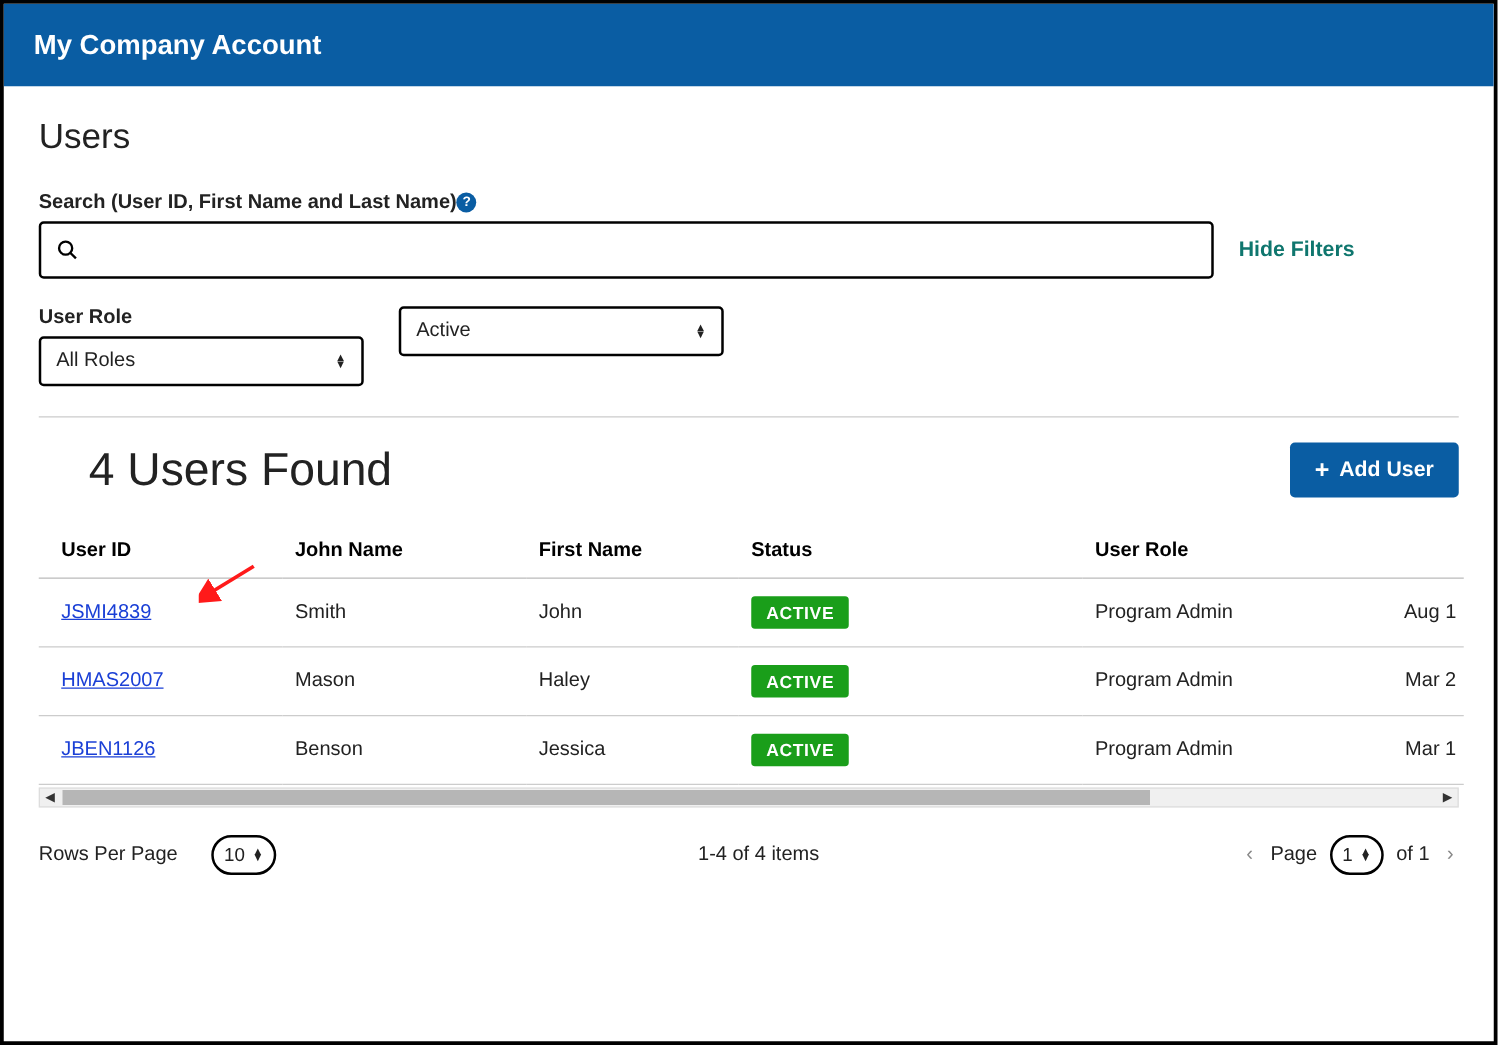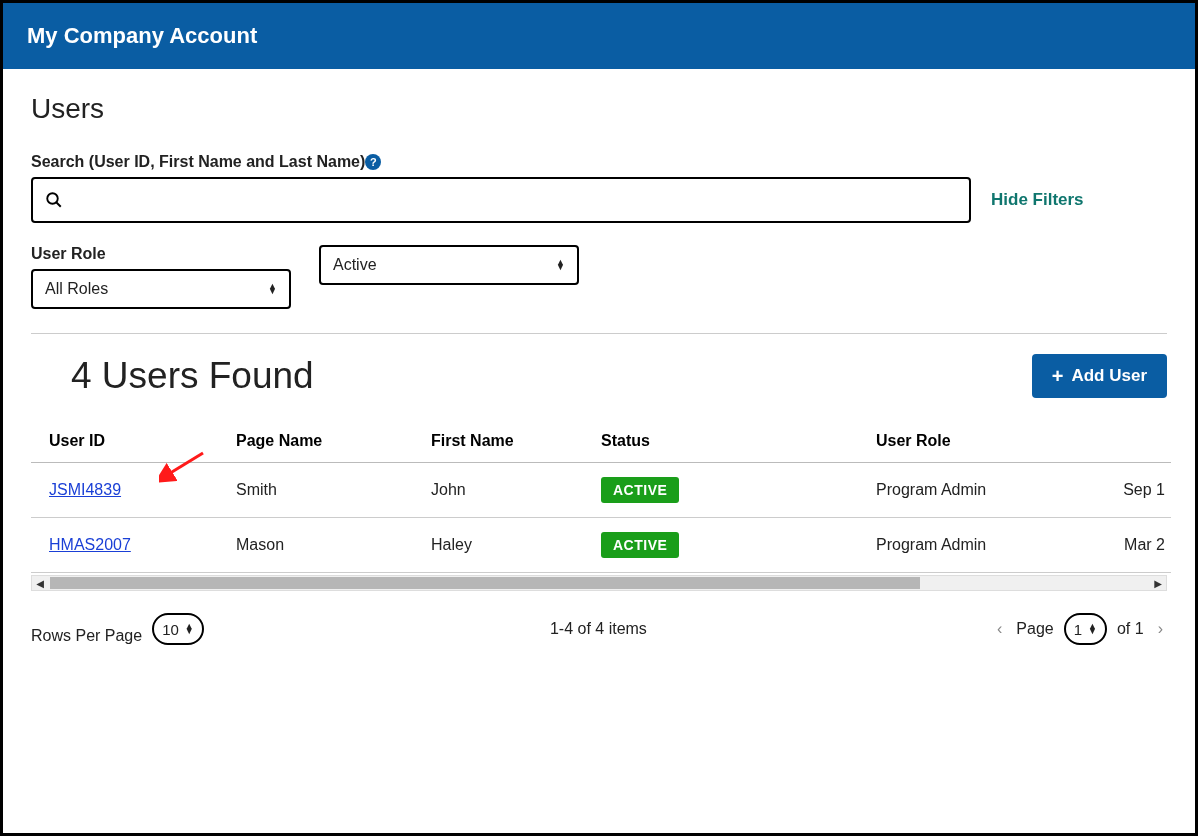--- a/index.html
+++ b/index.html
@@ -196,21 +196,21 @@
   }
   .scroll-arrow.left { left: 0; }
   .scroll-arrow.right { right: 0; }
   .footer-row {
     display: flex;
     align-items: center;
     justify-content: space-between;
     margin-top: 22px;
     font-size: 16px;
   }
-  .rows-per-page { display: flex; align-items: flex-end; gap: 10px; }
+  .rows-per-page { display: flex; align-items: center; gap: 27px; }
   .small-select {
     border: 2px solid #000;
     border-radius: 16px;
     height: 32px;
     padding: 0 8px;
     display: inline-flex;
     align-items: center;
     gap: 6px;
     font-size: 15px;
     cursor: pointer;
@@ -295,43 +295,51 @@
           <polygon points="0 0, 7 3.5, 0 7" fill="#ff1a1a"></polygon>
         </marker>
       </defs>
       <line x1="44" y1="4" x2="8" y2="26" stroke="#ff1a1a" stroke-width="3" marker-end="url(#ah)"></line>
     </svg>
 
     <table class="table">
       <thead>
         <tr>
           <th class="col-userid">User ID</th>
-          <th class="col-last">Page Name</th>
+          <th class="col-last">John Name</th>
           <th class="col-first">First Name</th>
           <th class="col-status">Status</th>
           <th class="col-role">User Role</th>
           <th class="col-date"></th>
         </tr>
       </thead>
       <tbody>
         <tr>
           <td class="col-userid"><a class="user-link">JSMI4839</a></td>
           <td class="col-last">Smith</td>
           <td class="col-first">John</td>
           <td class="col-status"><span class="status-badge">ACTIVE</span></td>
           <td class="col-role">Program Admin</td>
-          <td class="col-date">Sep 1</td>
+          <td class="col-date">Aug 1</td>
         </tr>
         <tr>
           <td class="col-userid"><a class="user-link">HMAS2007</a></td>
           <td class="col-last">Mason</td>
           <td class="col-first">Haley</td>
           <td class="col-status"><span class="status-badge">ACTIVE</span></td>
           <td class="col-role">Program Admin</td>
           <td class="col-date">Mar 2</td>
+        </tr>
+        <tr>
+          <td class="col-userid"><a class="user-link">JBEN1126</a></td>
+          <td class="col-last">Benson</td>
+          <td class="col-first">Jessica</td>
+          <td class="col-status"><span class="status-badge">ACTIVE</span></td>
+          <td class="col-role">Program Admin</td>
+          <td class="col-date">Mar 1</td>
         </tr>
       </tbody>
     </table>
 
     <div class="scrollbar-track">
       <div class="scroll-arrow left">◀</div>
       <div class="scrollbar-thumb"></div>
       <div class="scroll-arrow right">▶</div>
     </div>
   </div>

